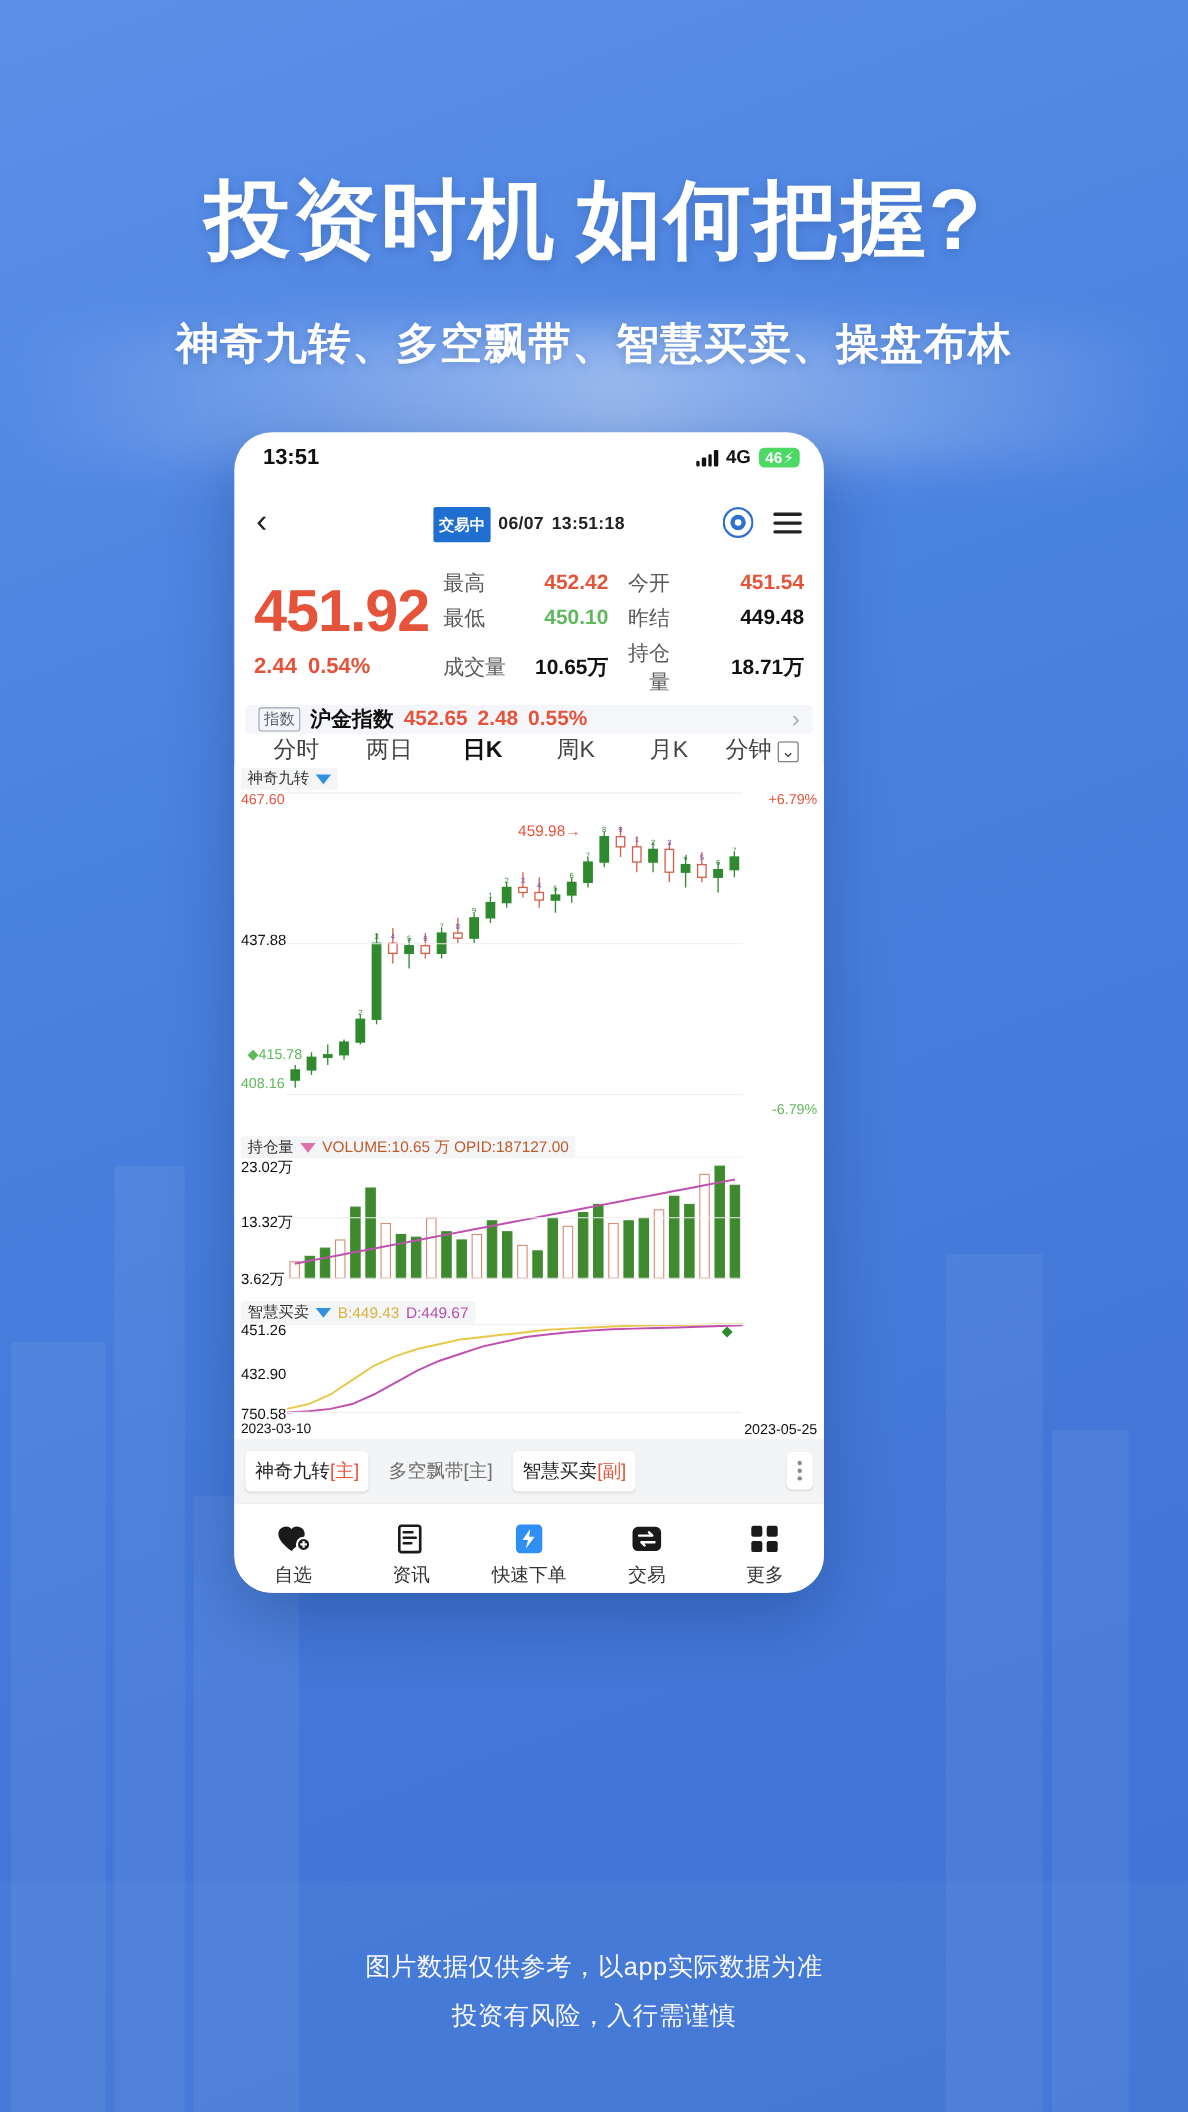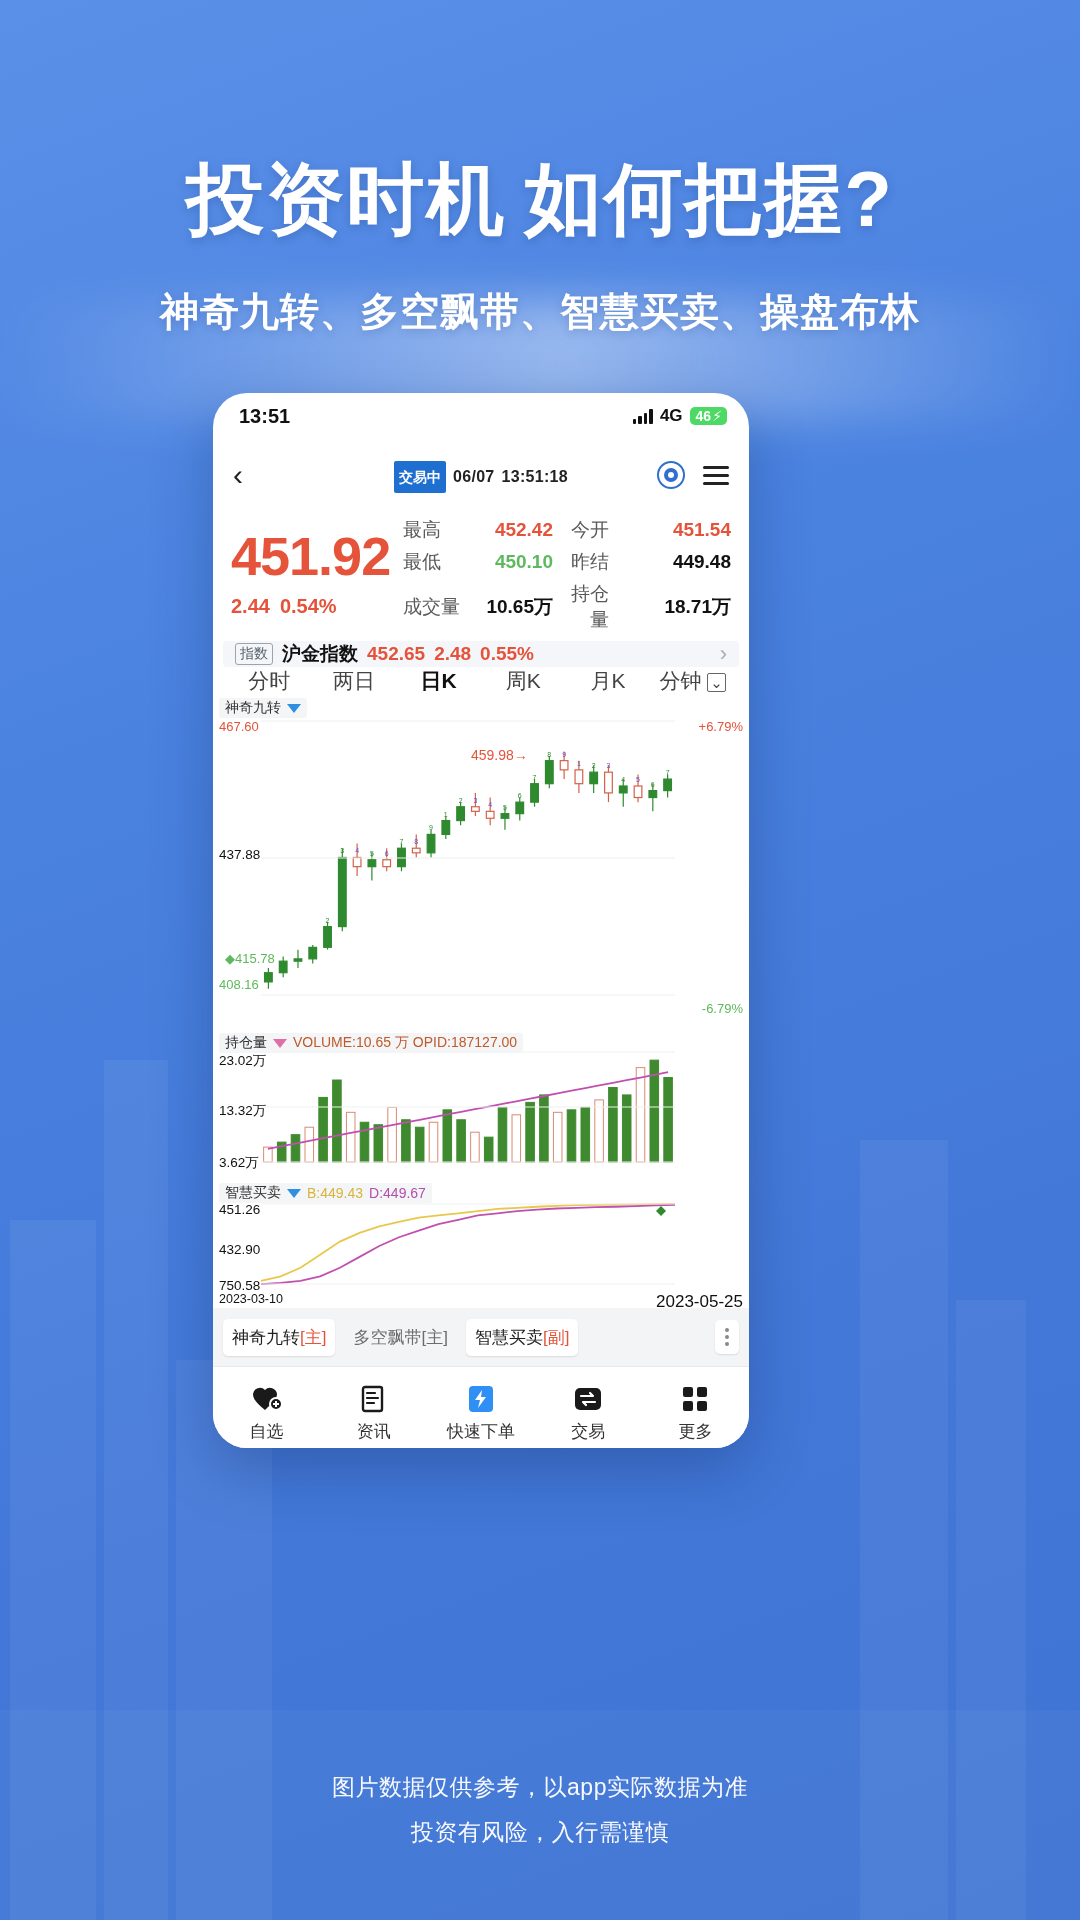--- a/index.html
+++ b/index.html
@@ -435,21 +435,21 @@
       <div class="panel-hdr">
         <span class="nm">智慧买卖</span>
         <span class="tri"></span>
         <span class="nm" style="color:#d8b43c;">B:449.43</span>
         <span class="nm" style="color:#b44ea8;">D:449.67</span>
       </div>
       <span class="ov axl" style="left:6px; top:22px;">451.26</span>
       <span class="ov axl" style="left:6px; top:62px;">432.90</span>
       <span class="ov axl" style="left:6px; top:98px;">750.58</span>
       <span class="ov axl" style="left:6px; top:112px; font-size:12.5px;">2023-03-10</span>
-      <span class="ov axl" style="right:6px; top:112px; font-size:17px;">2023-05-25</span>
+      <span class="ov axl" style="right:6px; top:112px; font-size:13px;">2023-05-25</span>
       <svg id="schart" width="468" height="128" viewBox="0 0 468 128">
           <path d="M48 100.79825755513198 L67.71428571428572 96.44214538524362 L87.42857142857143 87.72992104546687 L107.14285714285714 74.66158453580175 L126.85714285714286 61.593248026136635 L146.57142857142858 52.881023686359896 L166.28571428571428 46.34685543152733 L186 41.99074326163896 L205.71428571428572 37.63463109175059 L225.42857142857144 35.4565750068064 L245.14285714285717 33.278518921862215 L264.8571428571429 31.100462836918027 L284.57142857142856 28.92240675197384 L304.2857142857143 27.833378709501744 L324 26.74435066702965 L343.7142857142857 25.87312823305203 L363.42857142857144 25.219711407568752 L383.14285714285717 24.784100190579935 L402.8571428571429 24.56629458208546 L422.5714285714286 24.348488973591003 L442.28571428571433 24.130683365096658 L462 24" fill="none" stroke="#e8c84a" stroke-width="1.8"></path>
           <path d="M48 104.06534168254827 L67.71428571428572 102.97631364007617 L87.42857142857143 100.79825755513198 L107.14285714285714 96.44214538524362 L126.85714285714286 87.72992104546687 L146.57142857142858 76.83964062074594 L166.28571428571428 65.949360196025 L186 57.237135856248265 L205.71428571428572 50.70296760141571 L225.42857142857144 44.16879934658314 L245.14285714285717 39.812687176694766 L264.8571428571429 35.4565750068064 L284.57142857142856 33.278518921862215 L304.2857142857143 31.100462836918027 L324 29.57582357745713 L343.7142857142857 28.486795534985035 L363.42857142857144 27.833378709501744 L383.14285714285717 27.179961884018468 L402.8571428571429 26.74435066702965 L422.5714285714286 26.090933841546374 L442.28571428571433 25.437517016063083 L462 24.784100190579935" fill="none" stroke="#c050b0" stroke-width="1.8"></path>
           <line x1="48" x2="462" y1="24" y2="24" stroke="#f0f0f0" stroke-width="1"></line>
           <line x1="48" x2="462" y1="104" y2="104" stroke="#f0f0f0" stroke-width="1"></line>
           <polygon points="448,26 453,31 448,36 443,31" fill="#2f8a2f"></polygon>
         </svg>
     </div>
   </div>
 

